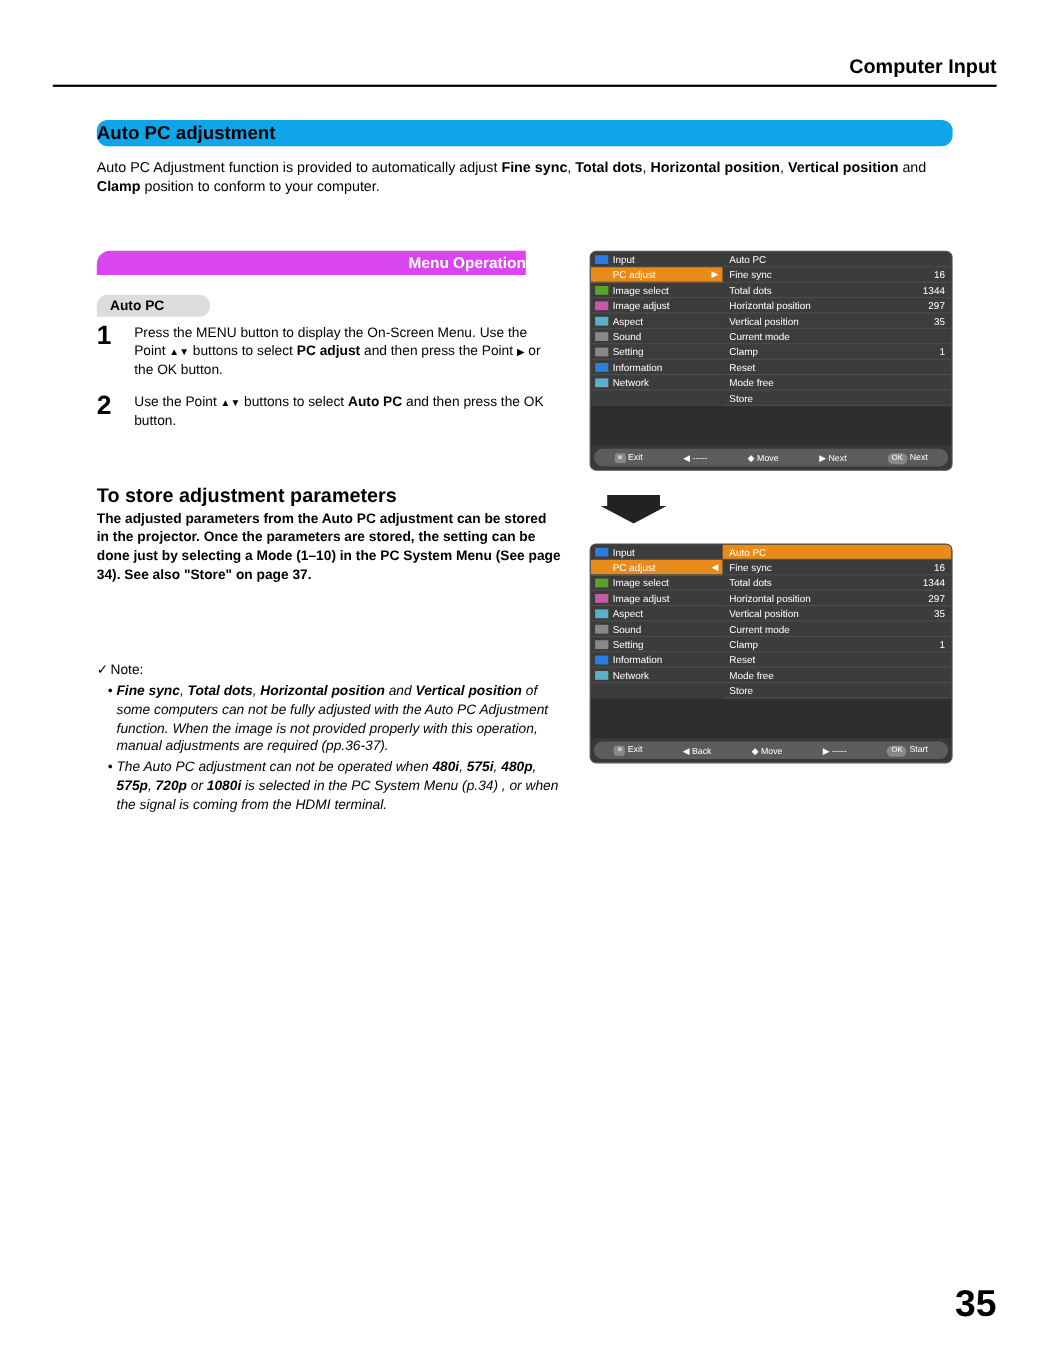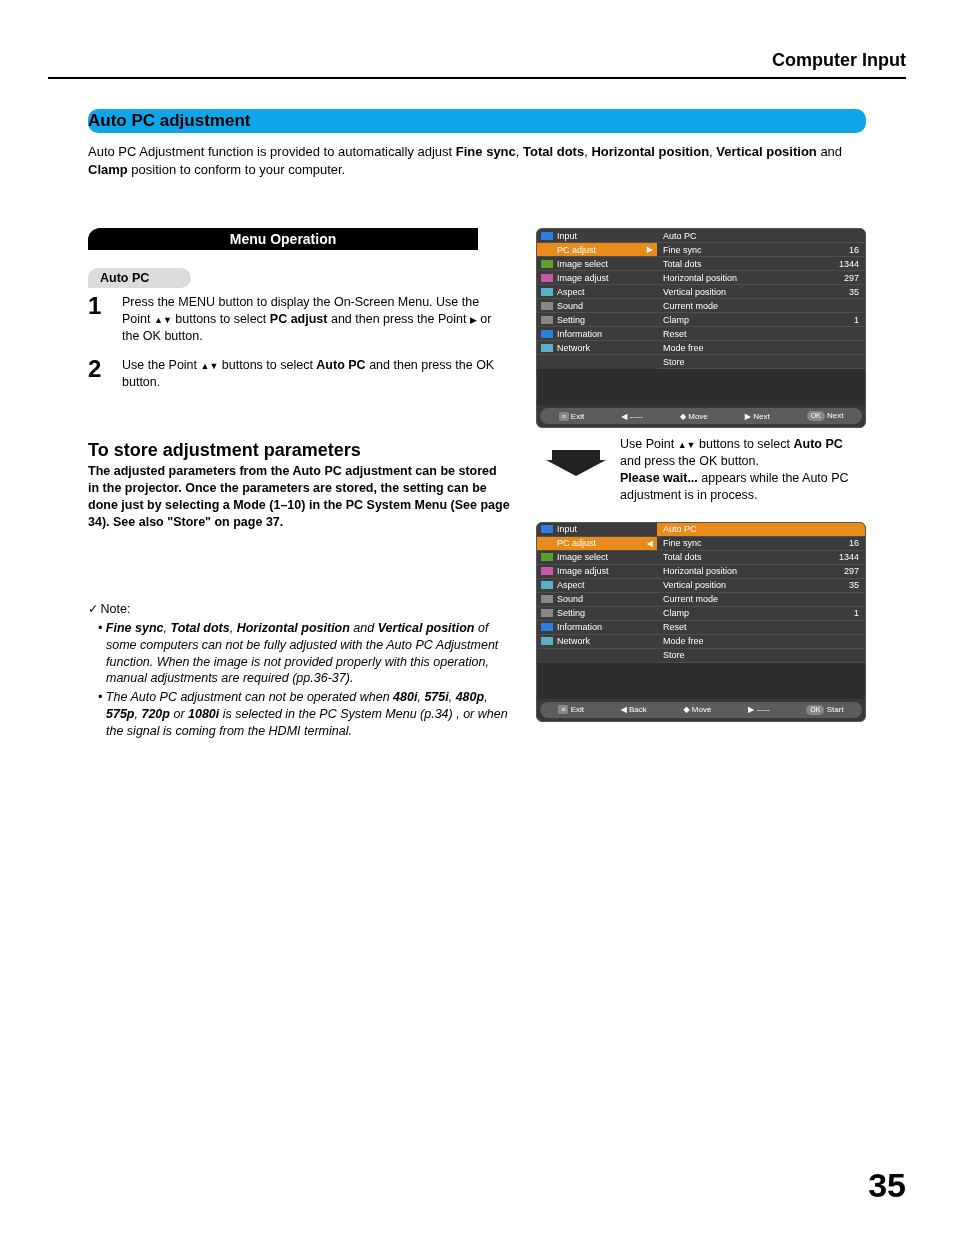--- a/index.html
+++ b/index.html
@@ -24,28 +24,28 @@
     font-size: 17px;
     margin-bottom: 10px;
     margin-left: 40px;
     margin-right: 40px;
   }
   .intro { font-size: 13px; line-height: 1.35; margin: 0 40px 50px 40px; }
   .columns { display: flex; gap: 26px; margin: 0 0 0 40px; }
   .left-col { width: 428px; }
   .right-col { flex: 1; margin-right: 40px; }
   .menu-op-bar {
-    background: #000000;
+    background: #d946ef;
     color: #fff;
     border-top-left-radius: 12px;
     height: 22px;
     line-height: 22px;
     font-weight: bold;
     font-size: 14px;
-    text-align: center;
+    text-align: right;
     width: 390px;
     margin-bottom: 18px;
   }
   .autopc-label {
     display: inline-block;
     background: #dcdcdc;
     border-top-left-radius: 10px;
     border-top-right-radius: 10px;
     border-bottom-right-radius: 10px;
     height: 20px;
@@ -262,24 +262,20 @@
         <span><span class="okpill">OK</span> <span>Next</span></span>
       </div>
     </div>
 
     <div class="mid-text-row">
       <div class="arrow-down">
         <svg viewBox="0 0 60 26">
             <polygon points="6,0 54,0 54,10 60,10 30,26 0,10 6,10" fill="#222"></polygon>
           </svg>
       </div>
-      <p class="mid-text">
-        <span>Use Point </span><span class="tri-up"></span><span class="tri-dn"></span><span> buttons to select </span><b>Auto PC</b><span> and press the OK button.</span><br>
-        <b>Please wait...</b><span> appears while the Auto PC adjustment is in process.</span>
-      </p>
     </div>
 
     <div class="osd">
       <div class="osd-body">
         <div class="osd-left">
           <div class="osd-row">
               <span class="ic ic-blue"></span>
               <span>Input</span>
             </div>
           <div class="osd-row sel">

